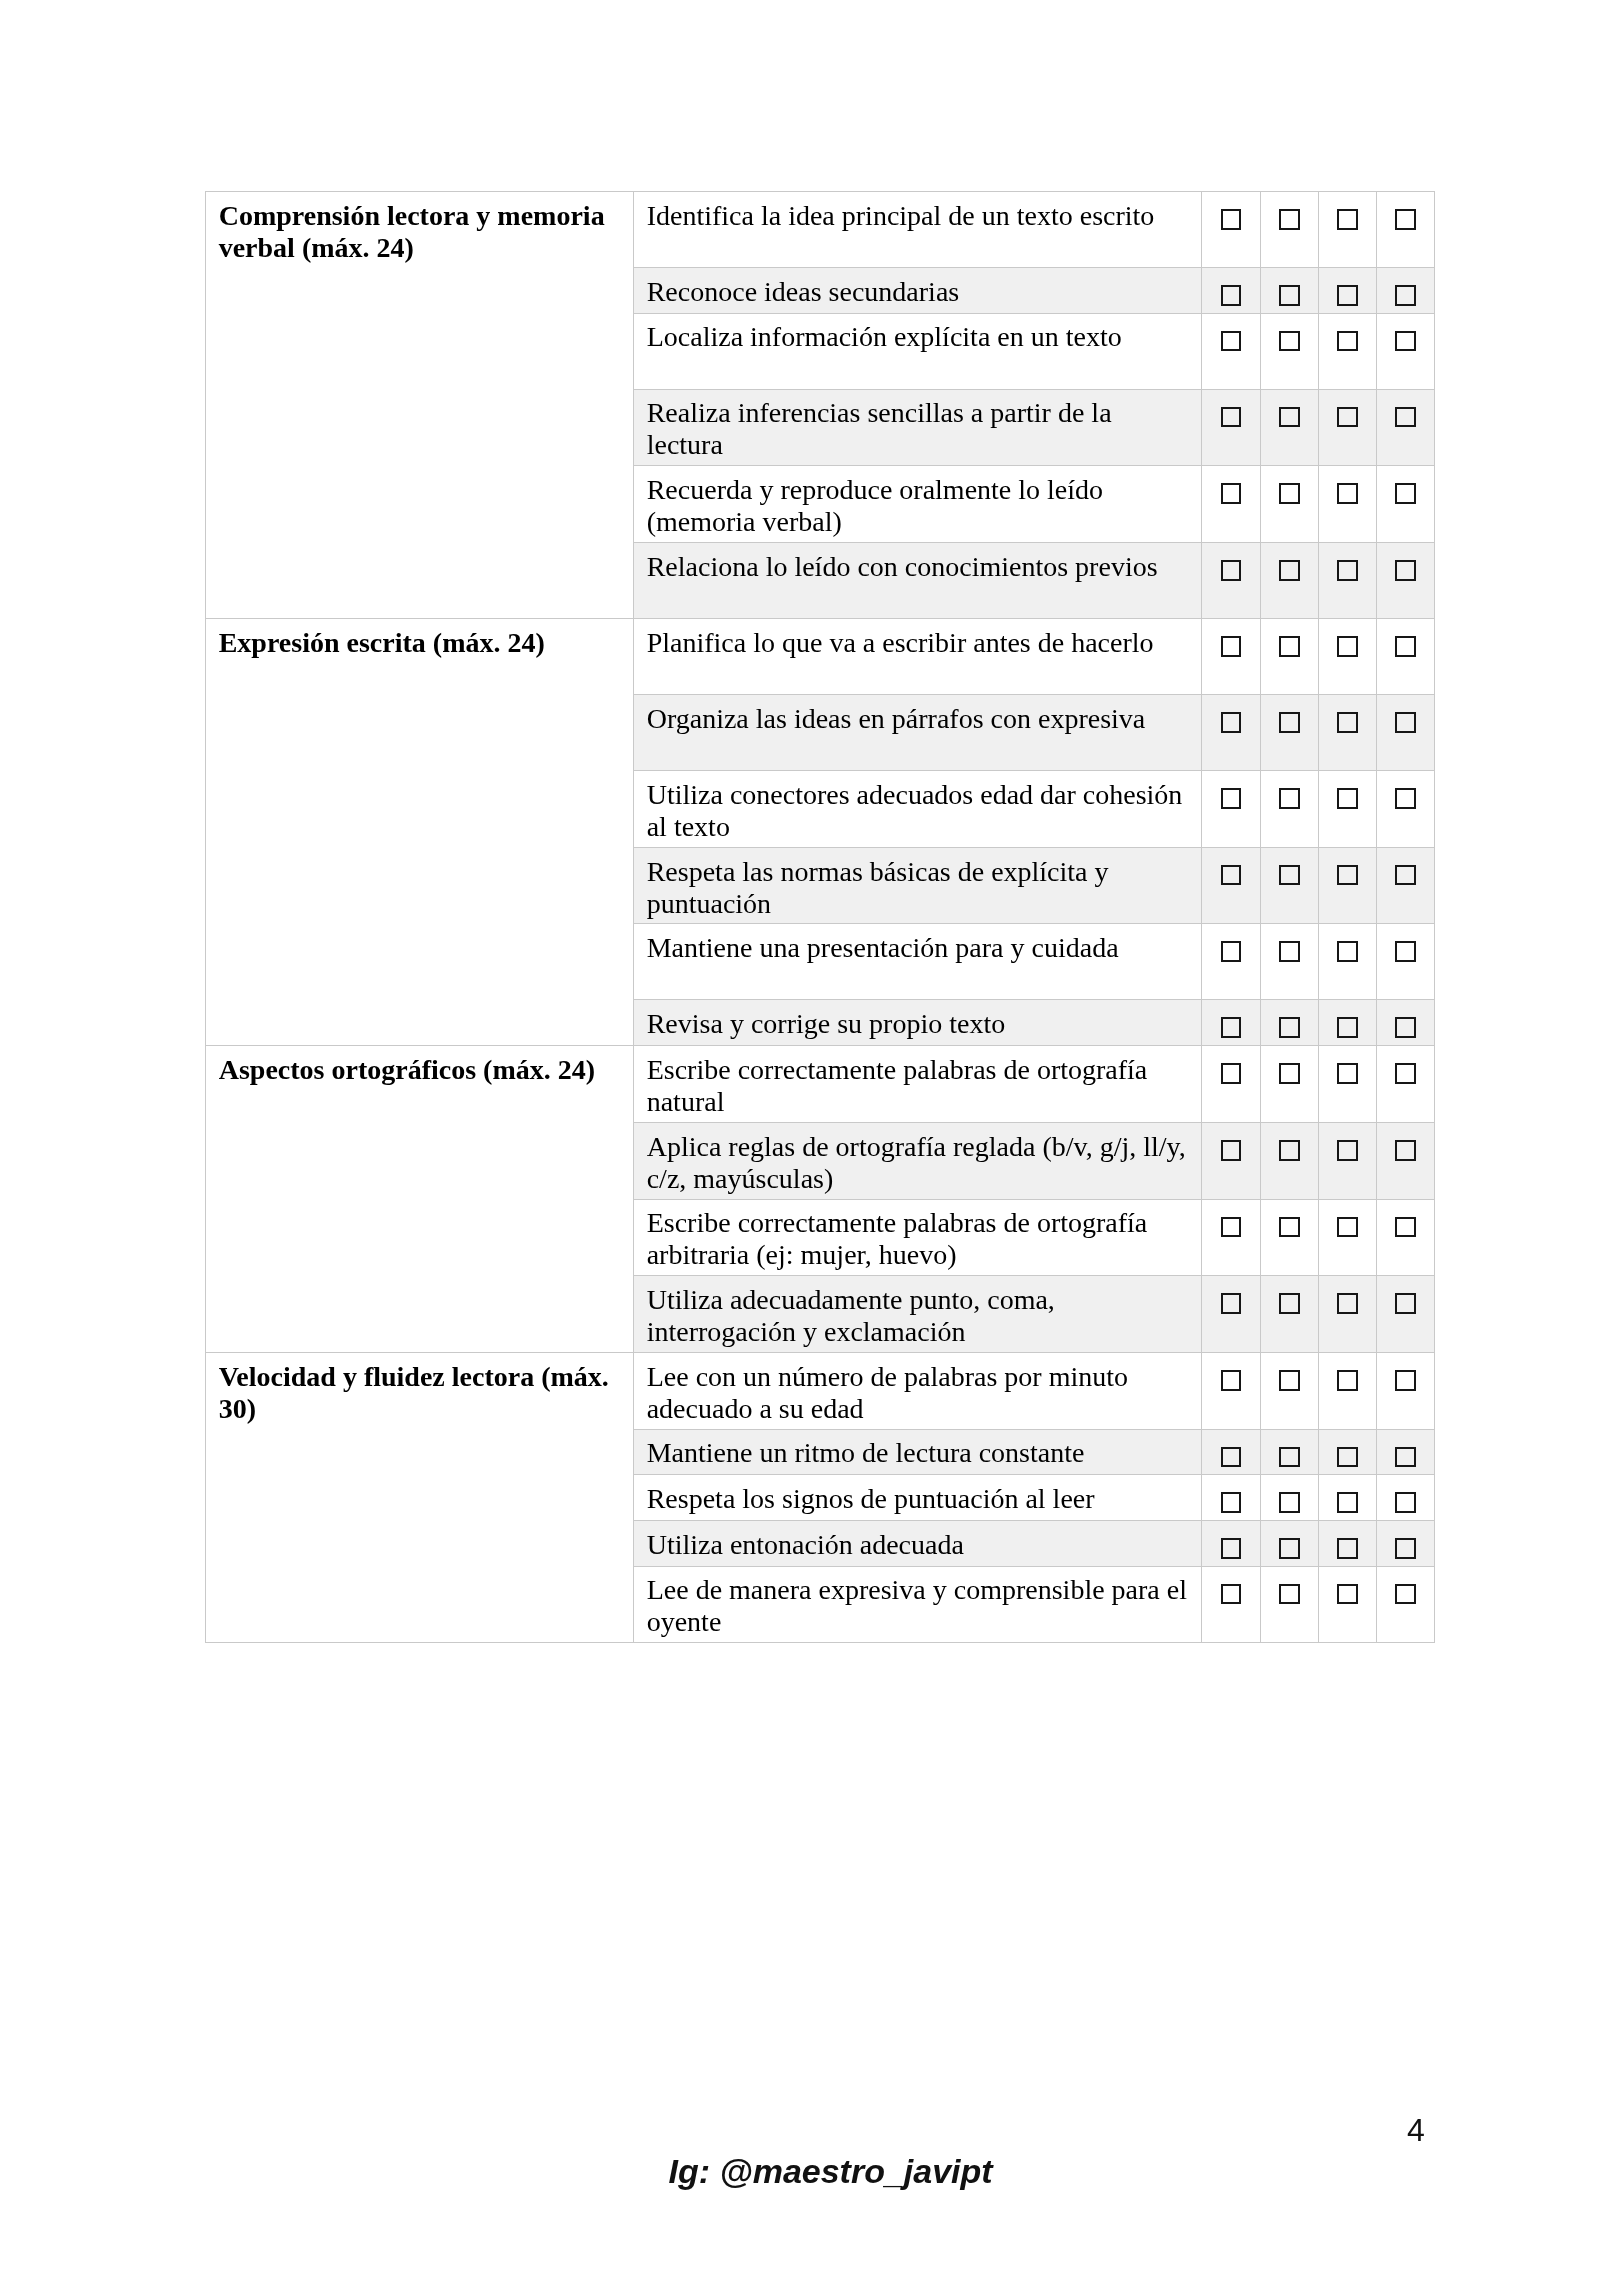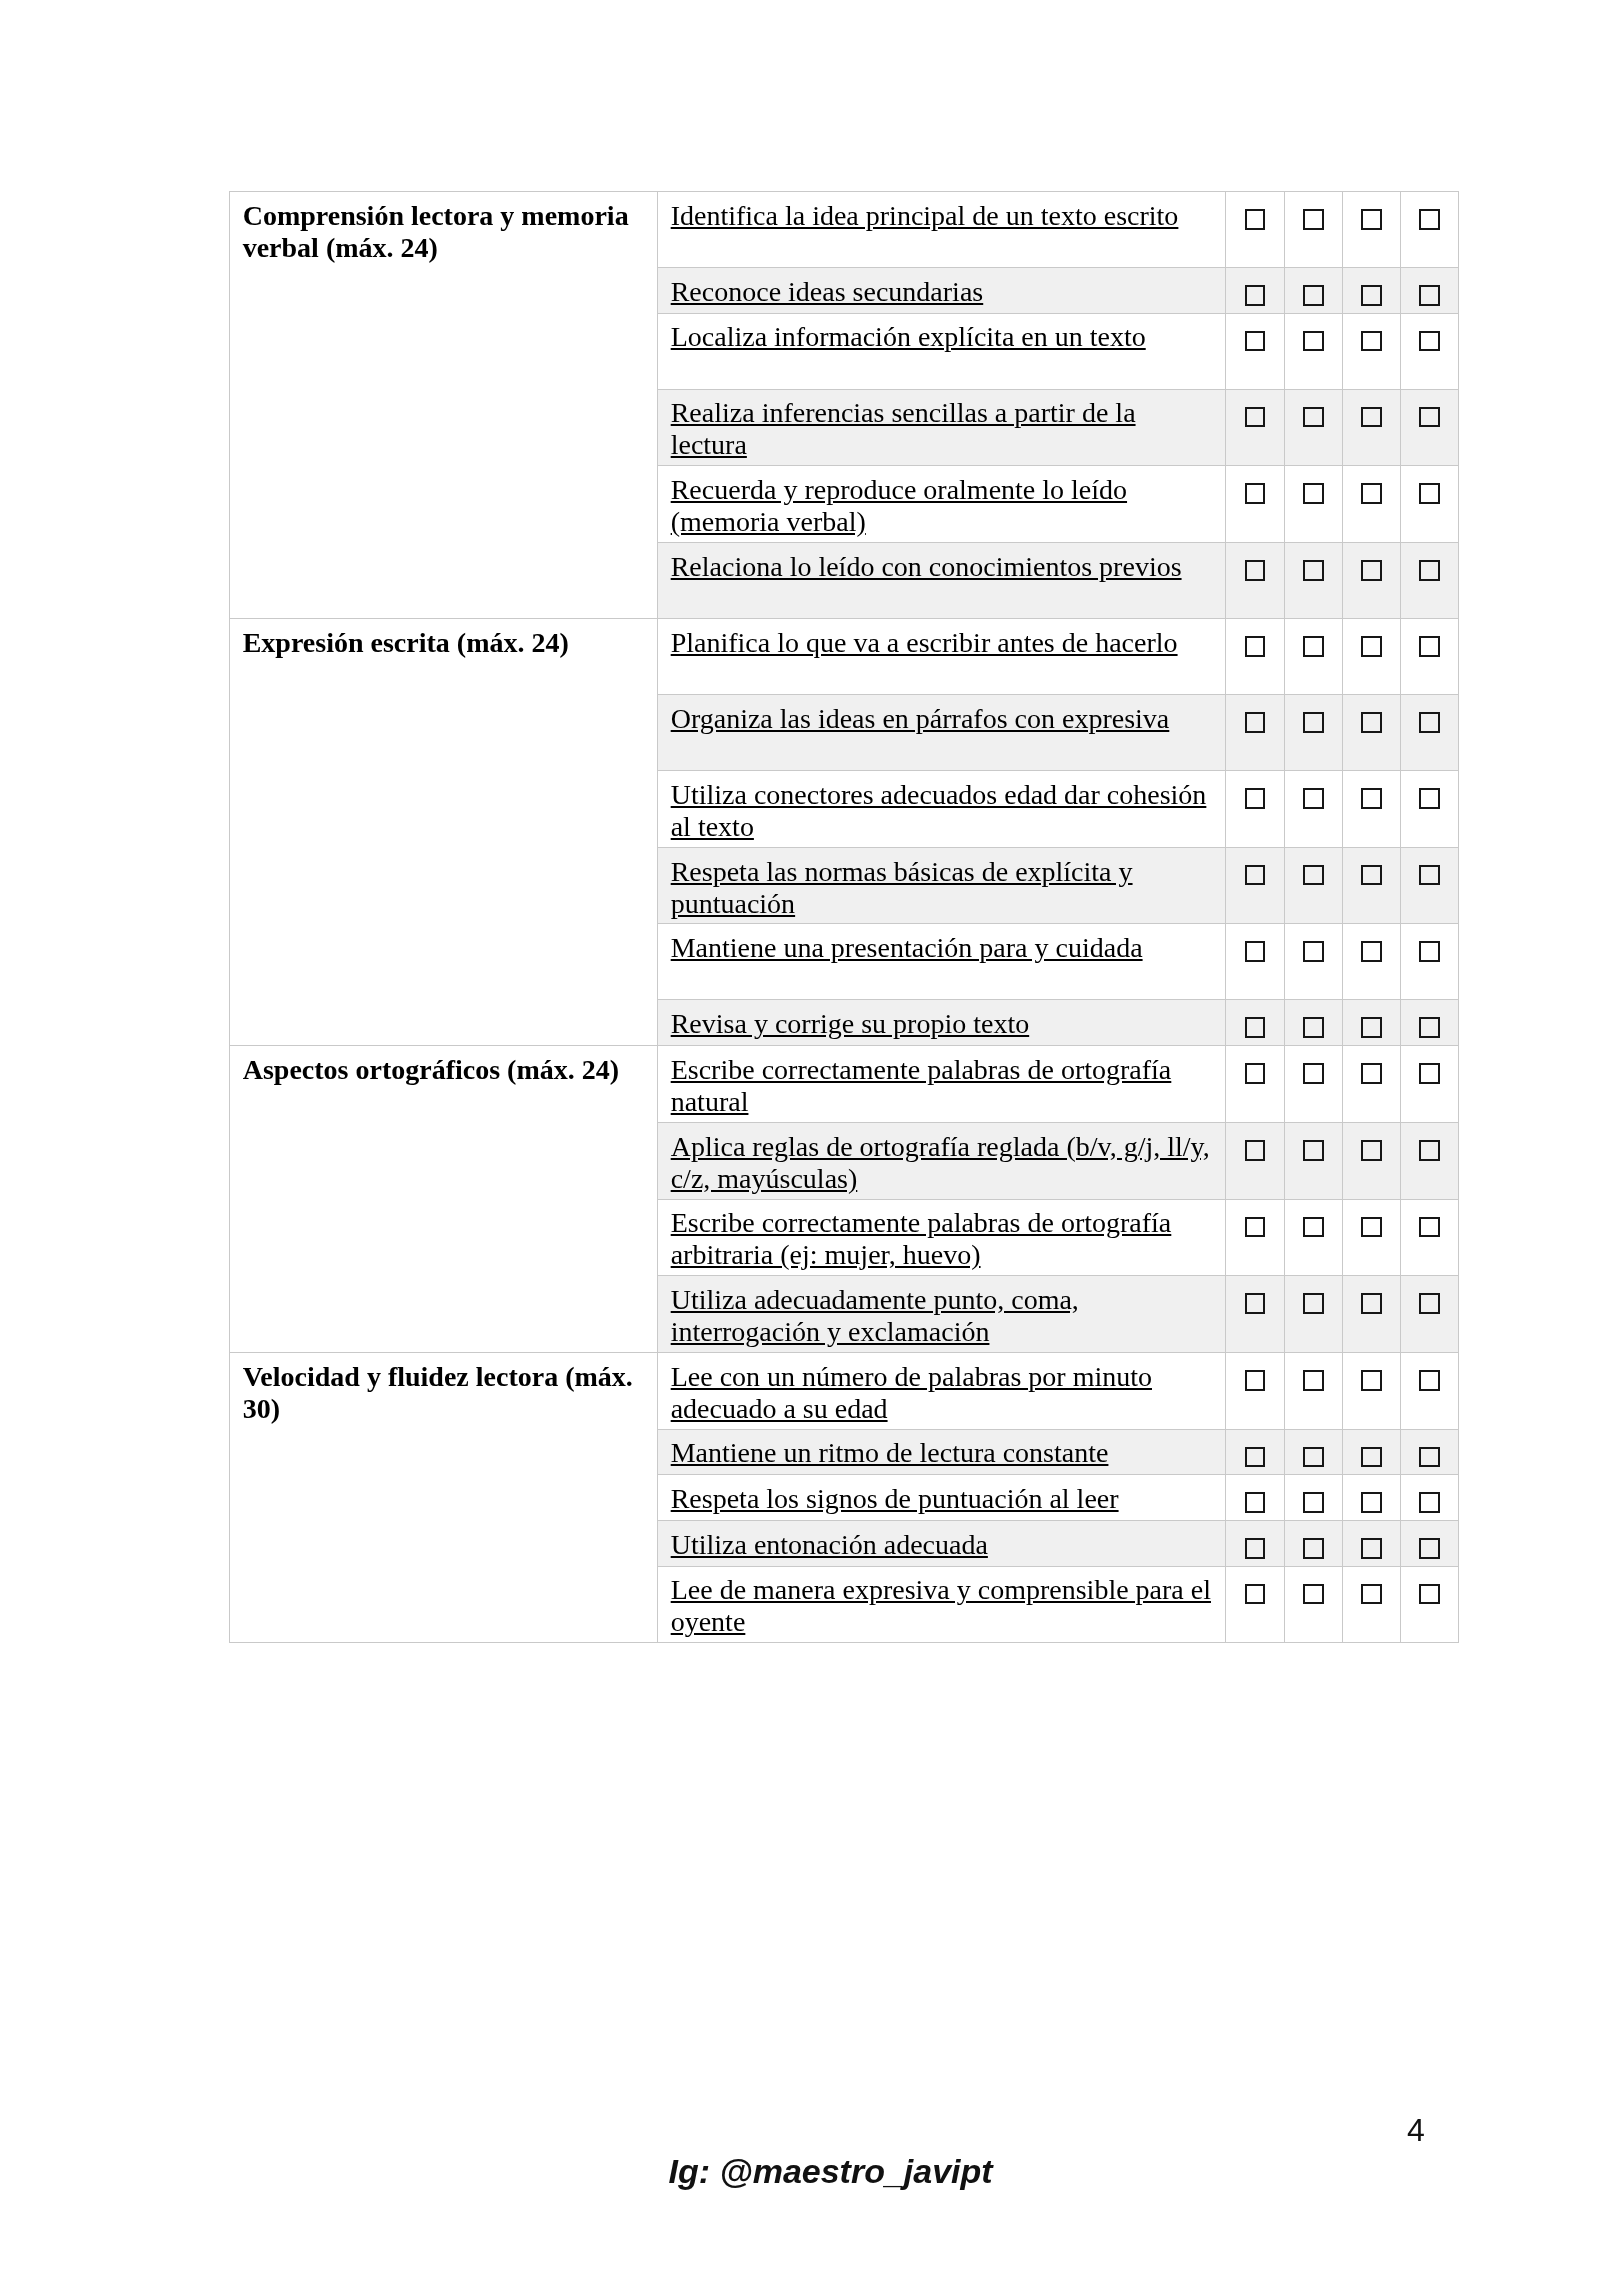--- a/index.html
+++ b/index.html
@@ -11,21 +11,21 @@
     position: relative;
     width: 1620px;
     height: 2292px;
     background: #ffffff;
     overflow: hidden;
     font-family: "Liberation Serif", serif;
     color: #000000;
   }
   .table-wrap {
     position: absolute;
-    left: 229px;
+    left: 205px;
     top: 191px;
   }
   table.rubric {
     border-collapse: collapse;
     table-layout: fixed;
     width: 1228px;
   }
   table.rubric td {
     border: 1.5px solid #c9c9c9;
     font-size: 28px;
@@ -33,21 +33,20 @@
     vertical-align: top;
     overflow: hidden;
   }
   td.cat {
     font-weight: bold;
     background: #ffffff;
     padding: 7.8px 13.7px 3.9px 12.7px;
   }
   td.item {
     padding: 7.8px 13.7px 3.9px 12.7px;
-    text-decoration: underline;
   }
   td.check {
     text-align: center;
     padding: 0;
     padding-top: 12.7px;
   }
   td.shaded {
     background: #f0f0f0;
   }
   tr.h1 { height: 43px; }

